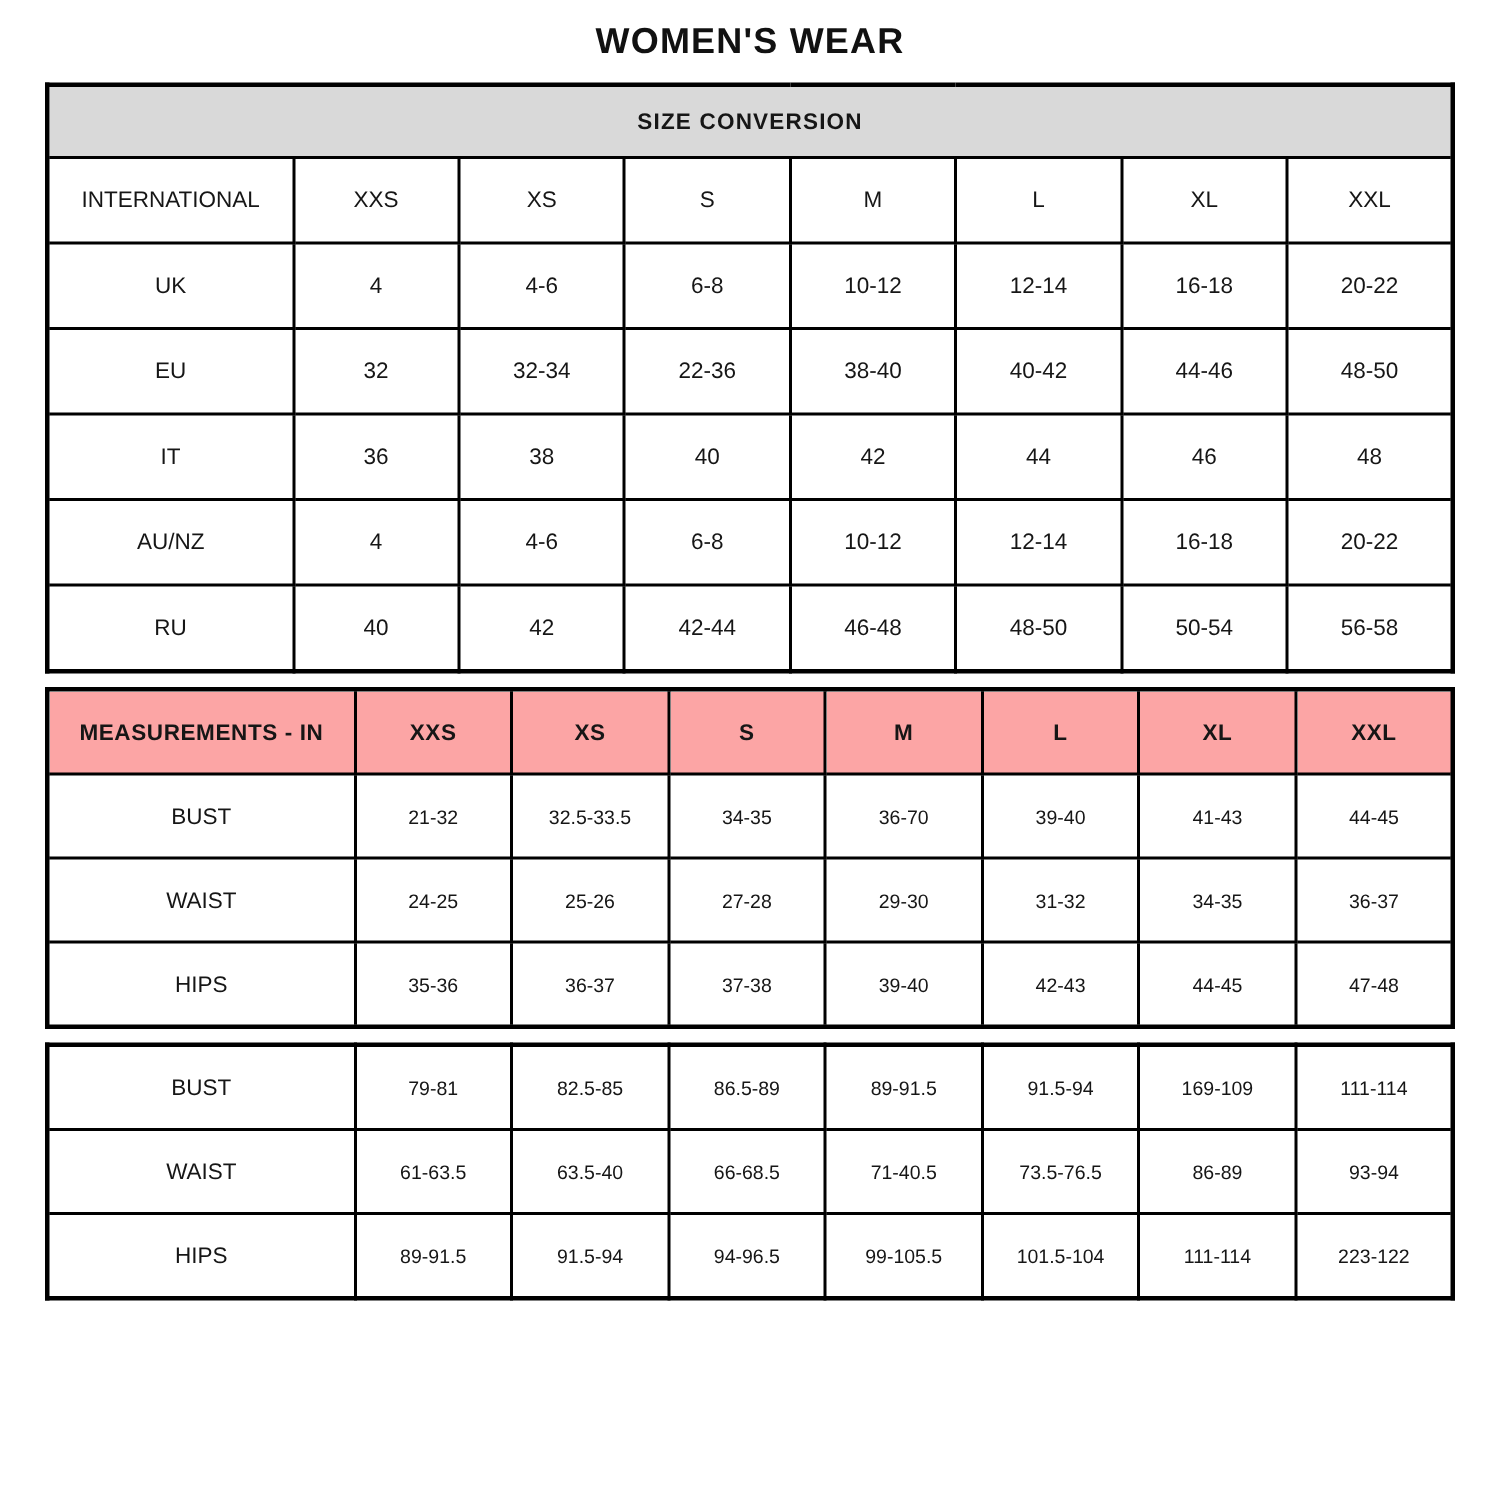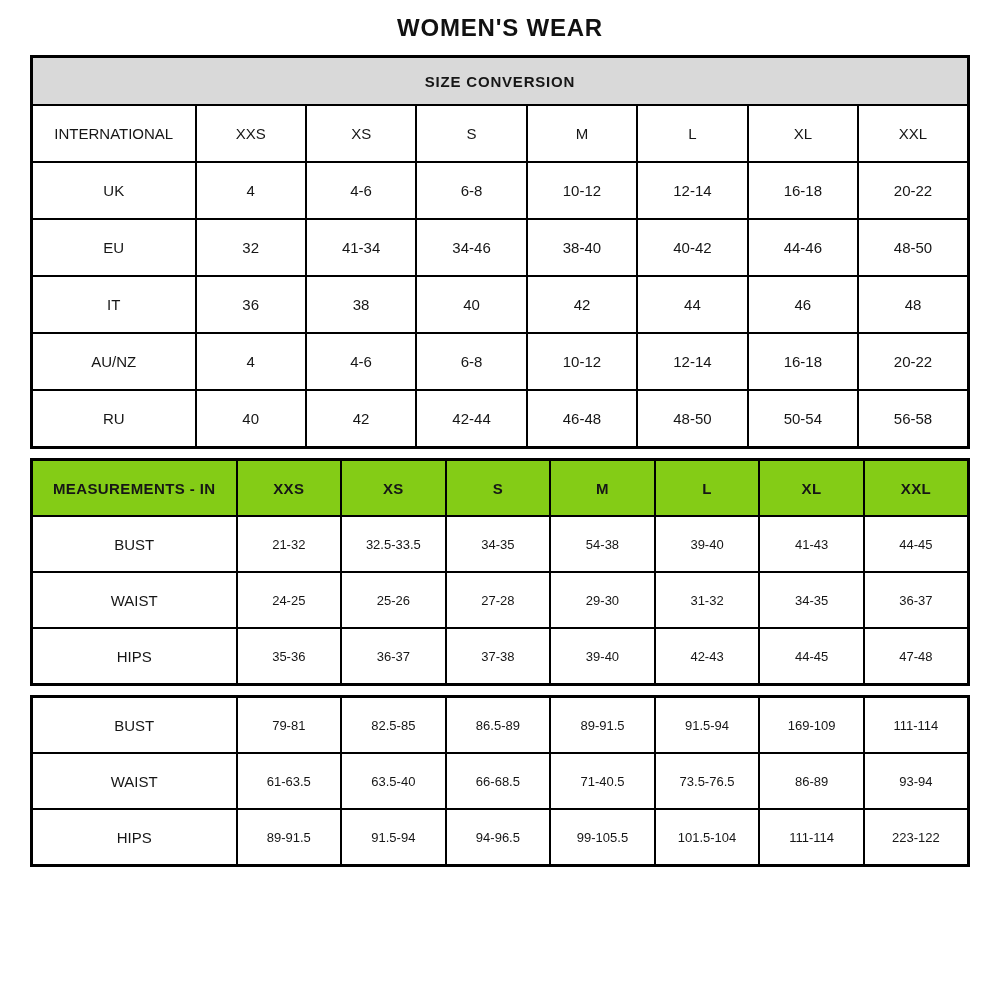--- a/index.html
+++ b/index.html
@@ -49,21 +49,21 @@
     height: 46px;
     background: #d9d9d9;
     font-weight: bold;
     font-size: 15px;
     letter-spacing: 0.8px;
   }
   .conv col.c-label { width: 164px; }
   
   .meas td { height: 54px; font-size: 13px; }
   .meas td.col-header {
-    background: #84cc16;
+    background: #fca5a5;
     font-weight: bold;
     font-size: 15px;
     letter-spacing: 0.4px;
   }
   .meas td.row-label { font-size: 15px; }
   .meas col.c-label { width: 205px; }
 </style>
 </head>
 <body>
 
@@ -95,22 +95,22 @@
           <td class="value-cell">4-6</td>
           <td class="value-cell">6-8</td>
           <td class="value-cell">10-12</td>
           <td class="value-cell">12-14</td>
           <td class="value-cell">16-18</td>
           <td class="value-cell">20-22</td>
         </tr>
         <tr>
           <td class="row-label">EU</td>
           <td class="value-cell">32</td>
-          <td class="value-cell">41-34</td>
-          <td class="value-cell">34-46</td>
+          <td class="value-cell">32-34</td>
+          <td class="value-cell">22-36</td>
           <td class="value-cell">38-40</td>
           <td class="value-cell">40-42</td>
           <td class="value-cell">44-46</td>
           <td class="value-cell">48-50</td>
         </tr>
         <tr>
           <td class="row-label">IT</td>
           <td class="value-cell">36</td>
           <td class="value-cell">38</td>
           <td class="value-cell">40</td>
@@ -156,21 +156,21 @@
           <td class="col-header">M</td>
           <td class="col-header">L</td>
           <td class="col-header">XL</td>
           <td class="col-header">XXL</td>
         </tr>
         <tr>
           <td class="row-label">BUST</td>
           <td class="value-cell">21-32</td>
           <td class="value-cell">32.5-33.5</td>
           <td class="value-cell">34-35</td>
-          <td class="value-cell">54-38</td>
+          <td class="value-cell">36-70</td>
           <td class="value-cell">39-40</td>
           <td class="value-cell">41-43</td>
           <td class="value-cell">44-45</td>
         </tr>
         <tr>
           <td class="row-label">WAIST</td>
           <td class="value-cell">24-25</td>
           <td class="value-cell">25-26</td>
           <td class="value-cell">27-28</td>
           <td class="value-cell">29-30</td>

